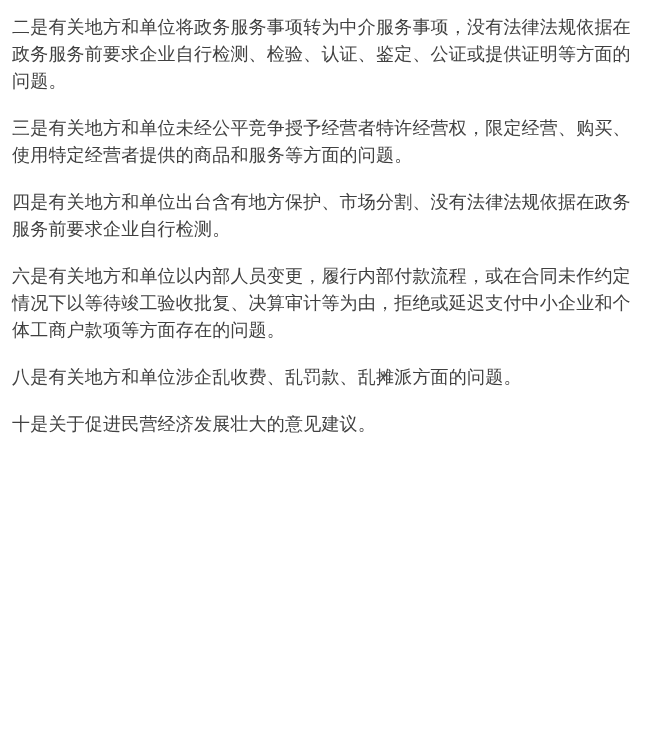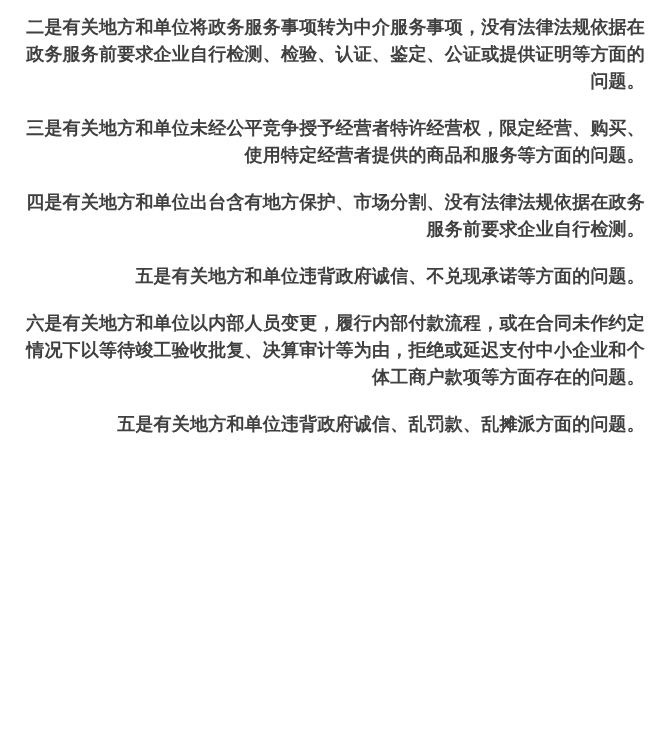--- a/index.html
+++ b/index.html
@@ -17,28 +17,27 @@
     box-sizing: border-box;
     width: 665px;
     padding: 13px 12px 0 12px;
     font-size: 18px;
     line-height: 27px;
     color: #404040;
     letter-spacing: 0.2px;
   }
   .doc p {
     margin: 0 8px 20px 0;
-    text-align: right;
-    font-weight: bold;
+    text-align: left;
   }
 </style>
 </head>
 <body>
 
 <div class="doc">
   <p>二是有关地方和单位将政务服务事项转为中介服务事项，没有法律法规依据在政务服务前要求企业自行检测、检验、认证、鉴定、公证或提供证明等方面的问题。</p>
   <p>三是有关地方和单位未经公平竞争授予经营者特许经营权，限定经营、购买、使用特定经营者提供的商品和服务等方面的问题。</p>
   <p>四是有关地方和单位出台含有地方保护、市场分割、没有法律法规依据在政务服务前要求企业自行检测。</p>
-  <p>五是有关地方和单位违背政府诚信、不兑现承诺等方面的问题。</p>
   <p>六是有关地方和单位以内部人员变更，履行内部付款流程，或在合同未作约定情况下以等待竣工验收批复、决算审计等为由，拒绝或延迟支付中小企业和个体工商户款项等方面存在的问题。</p>
-  <p>五是有关地方和单位违背政府诚信、乱罚款、乱摊派方面的问题。</p>
+  <p>八是有关地方和单位涉企乱收费、乱罚款、乱摊派方面的问题。</p>
+  <p>十是关于促进民营经济发展壮大的意见建议。</p>
 
 </div>
 
 </body></html>

